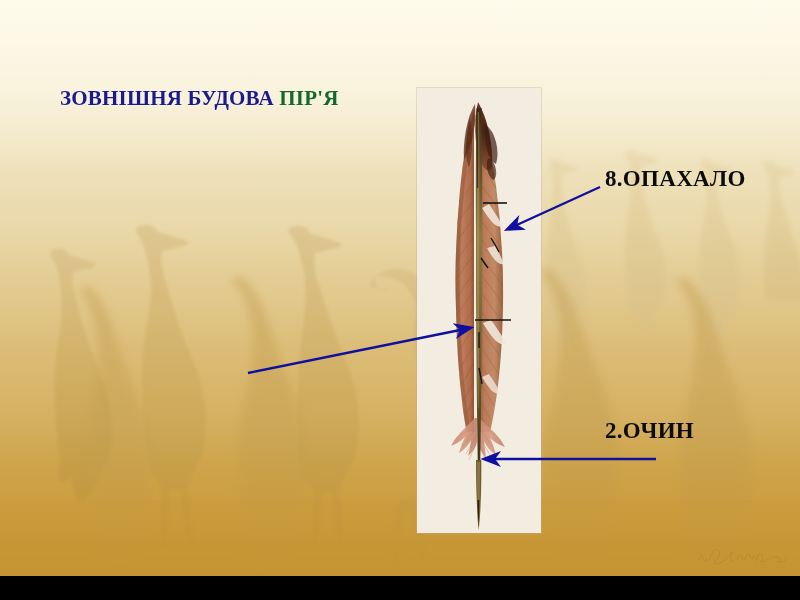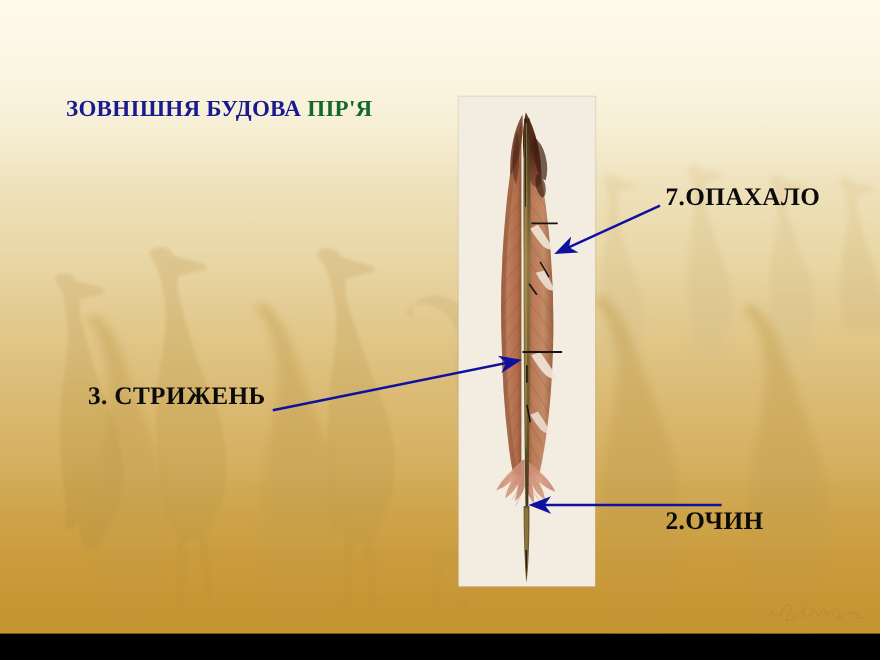--- a/index.html
+++ b/index.html
@@ -69,21 +69,21 @@
   .callout {
     position:absolute;
     color:#0b0b0b;
     font-size:23px;
     font-weight:bold;
     font-family:"Liberation Serif", serif;
     white-space:nowrap;
     letter-spacing:.3px;
   }
   #label-opahalo { left:605px; top:166px; }
-  #label-ochyn   { left:605px; top:418px;margin-top:43px; }
+  #label-ochyn   { left:605px; top:418px; }
   #label-stryzhen{ left:80px;  top:347px; }
 
   
   #leaders { position:absolute; inset:0; pointer-events:none; }
   #leaders svg { display:block; width:800px; height:600px; }
 
   
   #signature {
     position:absolute; right:8px; bottom:8px;
     width:96px; height:26px; opacity:.30;
@@ -334,25 +334,24 @@
       </defs>
 
       <line x1="600" y1="187" x2="508" y2="229" stroke="#1010a0" stroke-width="2.3" marker-end="url(#arrHead)"></line>
 
       <line x1="248" y1="373" x2="470" y2="328" stroke="#1010a0" stroke-width="2.3" marker-end="url(#arrHead)"></line>
 
       <line x1="656" y1="459" x2="485" y2="459" stroke="#1010a0" stroke-width="2.3" marker-end="url(#arrHead)"></line>
     </svg>
   </div>
 
-  <div class="callout" id="label-opahalo">7.ОПАХАЛО</div>
+  <div class="callout" id="label-opahalo">8.ОПАХАЛО</div>
 
   <div class="callout" id="label-ochyn">2.ОЧИН</div>
 
-  <div class="callout" id="label-stryzhen">3. СТРИЖЕНЬ</div>
 
   <div id="signature">
     <svg viewBox="0 0 96 26" aria-hidden="true">
       <g stroke="#8d6a24" stroke-width="0.9" fill="none" opacity="0.85">
         <path d="M3 18 q2 -8 4 -2 q2 6 4 0"></path>
         <path d="M13 19 q4 -14 9 -11 q4 3 -2 10 q-4 5 2 4 q7 -2 12 -10 q3 -5 1 2 q-2 7 3 5"></path>
         <path d="M41 18 q3 -9 5 -3 q2 6 4 0 q2 -7 4 -1 q2 6 4 0"></path>
         <path d="M60 19 q3 -11 6 -6 q2 4 -1 7 q4 1 8 -4"></path>
         <path d="M74 17 q5 -4 9 -1 q3 3 -2 4 q6 1 10 -3"></path>
       </g>

